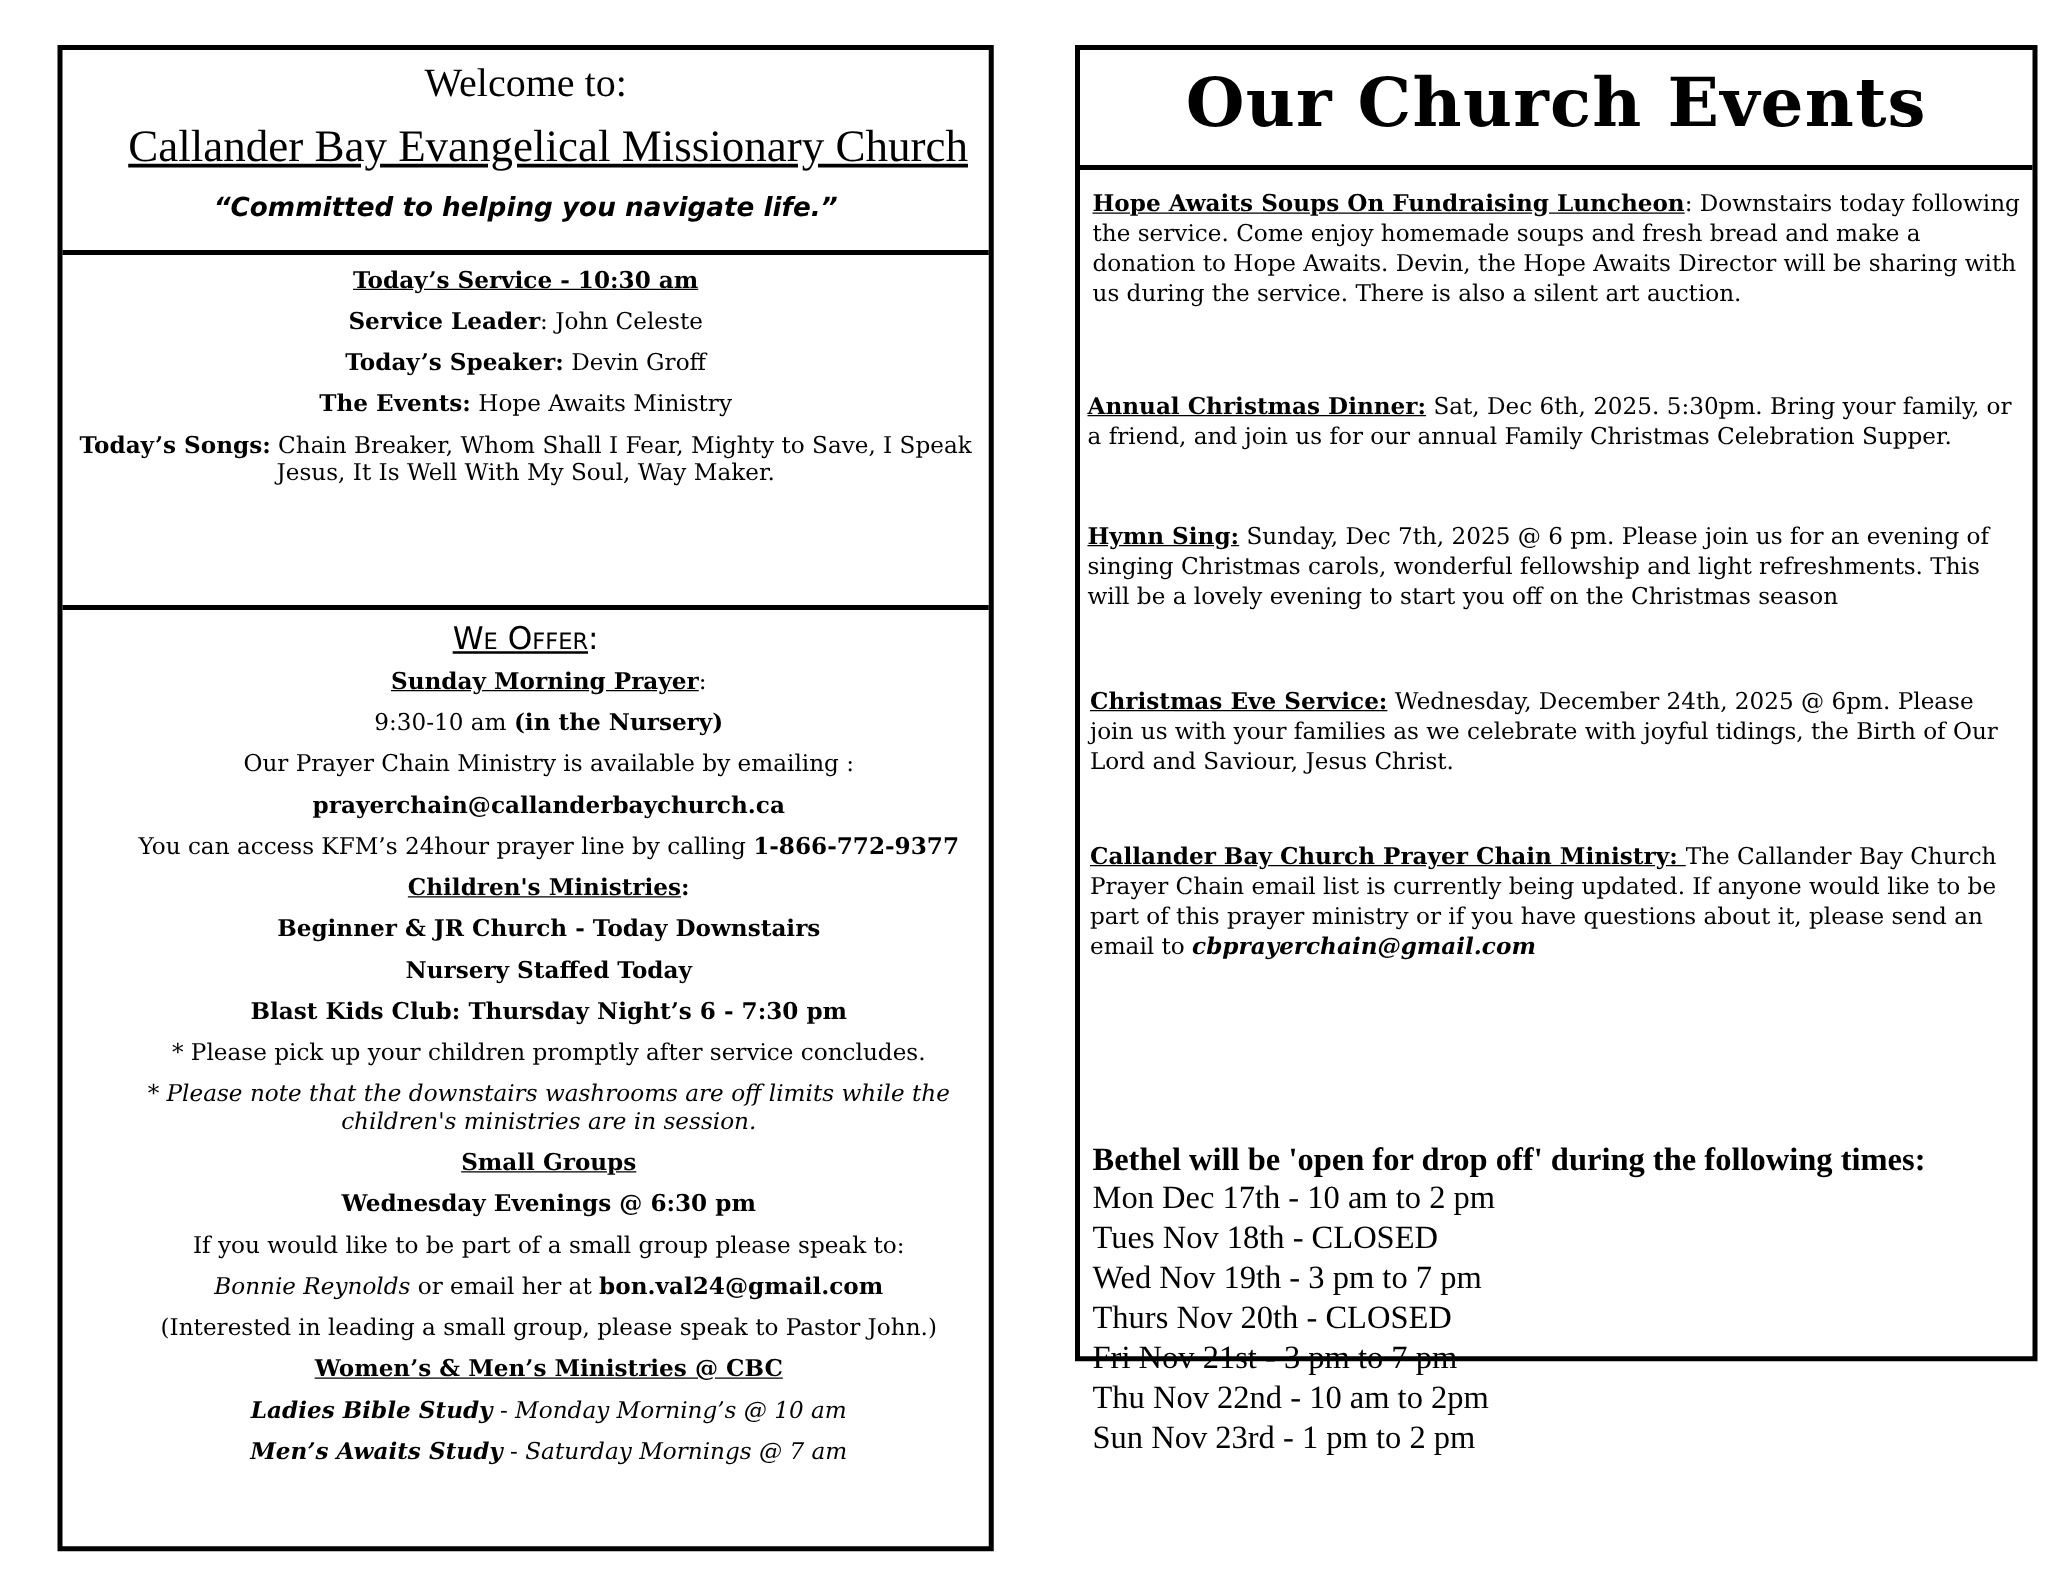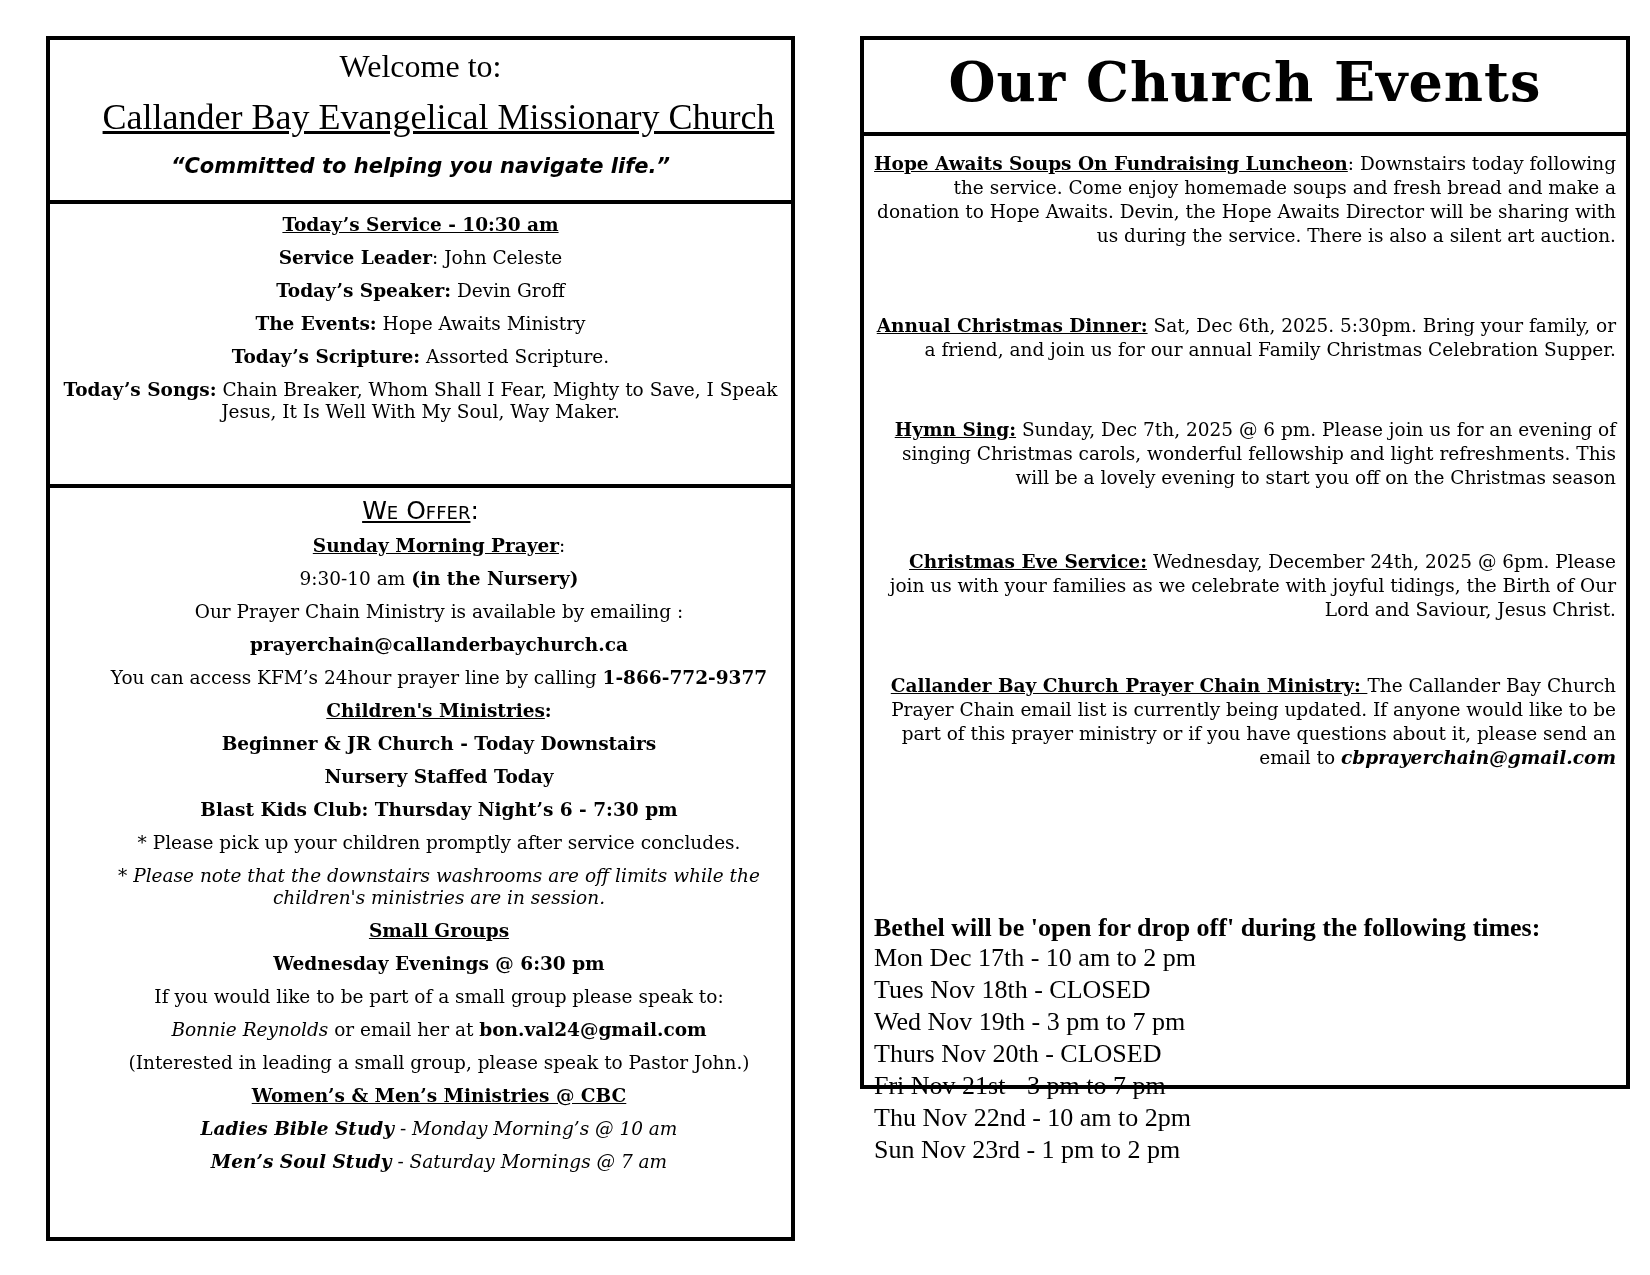--- a/index.html
+++ b/index.html
@@ -25,21 +25,21 @@
   #service .first { margin-top:10px; }
 
   
   #offer { top:444px; bottom:0; }
   #offer .line { margin-bottom:11px;margin-left:37px; }
   #offer-title { font-family:"DejaVu Sans", sans-serif; font-size:25px; text-align:center; margin:8px 0 10px; }
   #offer-title span.sc { font-variant:small-caps; }
 
   
   #events-title { position:absolute; top:10px; left:0; right:0; text-align:center; font-family:"DejaVu Serif", serif; font-weight:bold; font-size:54px; letter-spacing:1px; }
-  #events-body { top:92px; bottom:0; padding:17px;text-align:right; }
+  #events-body { top:92px; bottom:0; padding:17px; }
   .event { position:absolute; left:10px; right:10px; font-size:18.5px; line-height:24px; }
   .event .head { font-weight:bold; text-decoration:underline; }
   #shoebox { position:absolute; left:10px; right:10px; top:782px; font-family:"Liberation Serif", serif; font-size:27px; line-height:31px; }
   #shoebox .head { text-decoration:underline; }
   #shoebox .detail { font-style:italic; font-weight:bold; }
   #bethel-title { position:absolute; left:10px; top:873px; font-family:"Liberation Serif", serif; font-size:26px; font-weight:bold; }
   #hours { position:absolute; left:10px; top:902px; font-family:"Liberation Serif", serif; font-size:26px; line-height:32px; margin:0; padding:0; list-style:none; }
 </style>
 </head>
 <body>
@@ -49,21 +49,20 @@
     <div id="welcome">Welcome to:</div>
     <div id="church-name">Callander Bay Evangelical Missionary Church</div>
     <div id="tagline">“Committed to helping you navigate life.”</div>
   </div>
 
   <div id="service" class="sec hr">
     <p class="line first b u">Today’s Service - 10:30 am</p>
     <p class="line"><span class="b">Service Leader</span><span>: </span><span>John Celeste</span></p>
     <p class="line"><span class="b">Today’s Speaker:</span><span> </span><span>Devin Groff</span></p>
     <p class="line"><span class="b">The Events:</span><span> </span><span>Hope Awaits Ministry</span></p>
-    <p class="line"><span class="b">Today’s Scripture:</span><span> </span><span>Assorted Scripture.</span></p>
     <p class="line" style="padding:0 8px;"><span class="b">Today’s Songs:</span><span> </span><span>Chain Breaker, Whom Shall I Fear, Mighty to Save, I Speak Jesus, It Is Well With My Soul, Way Maker.</span></p>
   </div>
 
   <div id="offer" class="sec hr">
     <div id="offer-title"><span class="sc u">We Offer</span><span>:</span></div>
 
     <p class="line"><span class="b u">Sunday Morning Prayer</span><span>:</span></p>
     <p class="line"><span>9:30-10 am </span><span class="b">(in the Nursery)</span></p>
     <p class="line">Our Prayer Chain Ministry is available by emailing :</p>
     <p class="line b">prayerchain@callanderbaychurch.ca</p>
@@ -77,21 +76,21 @@
     <p class="line i" style="padding:0 20px;">* Please note that the downstairs washrooms are off limits while the children's ministries are in session.</p>
 
     <p class="line b u">Small Groups</p>
     <p class="line b">Wednesday Evenings @ 6:30 pm</p>
     <p class="line">If you would like to be part of a small group please speak to:</p>
     <p class="line"><span class="i">Bonnie Reynolds</span><span> or email her at </span><span class="b">bon.val24@gmail.com</span></p>
     <p class="line">(Interested in leading a small group, please speak to Pastor John.)</p>
 
     <p class="line b u">Women’s &amp; Men’s Ministries @ CBC</p>
     <p class="line"><span class="b i">Ladies Bible Study</span><span> - </span><span class="i">Monday Morning’s  @ 10 am</span></p>
-    <p class="line"><span class="b i">Men’s Soul Study</span><span> - </span><span class="i">Saturday Mornings @  7 am</span></p>
+    <p class="line"><span class="b i">Men’s Awaits Study</span><span> - </span><span class="i">Saturday Mornings @  7 am</span></p>
   </div>
 </div>
 
 <div id="right" class="panel">
   <div class="sec" style="top:0;height:92px;">
     <div id="events-title">Our Church Events</div>
   </div>
   <div id="events-body" class="sec hr">
     <div class="event" style="top:16px;"><span class="head">Hope Awaits Soups On Fundraising Luncheon</span><span>: </span><span>Downstairs today following the service. Come enjoy homemade soups and fresh bread and make a donation to Hope Awaits. Devin, the Hope Awaits Director will be sharing with us during the service. There is also a silent art auction.</span></div>
     <div class="event" style="top:178px; left:6px;"><span class="head">Annual Christmas Dinner:</span><span> </span><span>Sat, Dec 6th, 2025. 5:30pm. Bring your family, or a friend, and join us for our annual Family Christmas Celebration Supper.</span></div>

